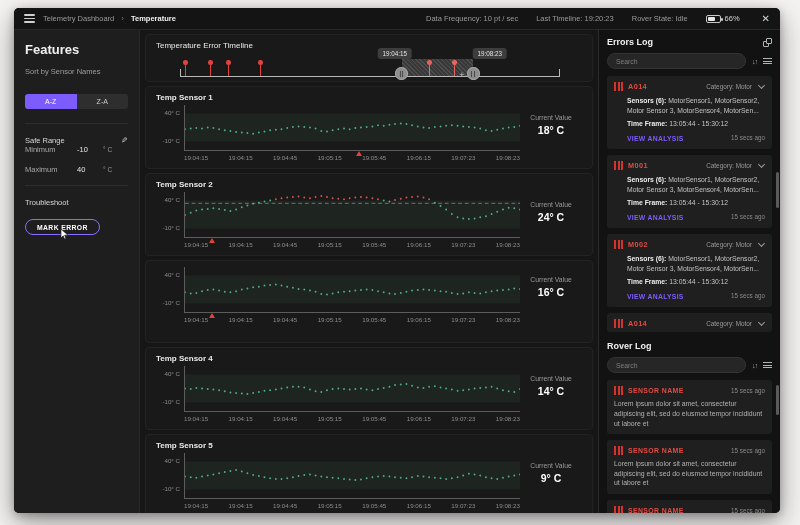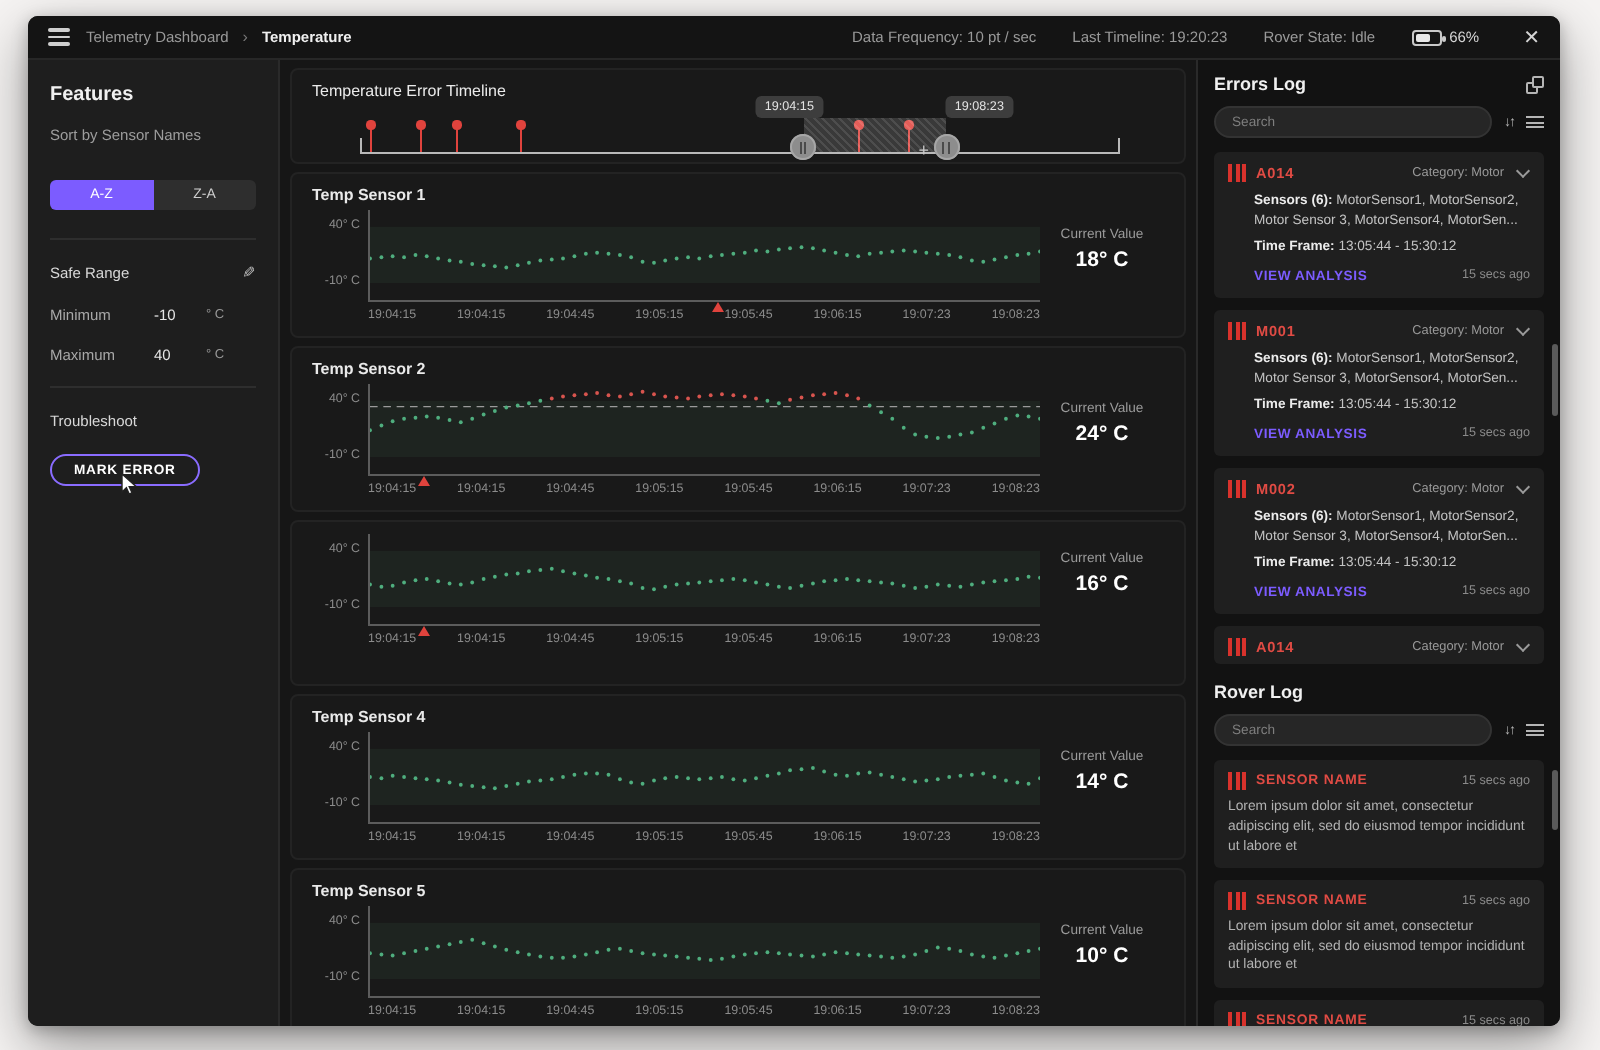--- a/index.html
+++ b/index.html
@@ -23,31 +23,31 @@
   .battery { position:relative; width:15px; height:8px; border:1px solid #c9c9c9; border-radius:2px; display:inline-block; }
   .battery .fill { position:absolute; left:1px; top:1px; bottom:1px; width:60%; background:#e8e8e8; border-radius:1px; }
   .battery .nub { position:absolute; right:-3px; top:2px; width:2px; height:3px; background:#c9c9c9; border-radius:1px; }
   .batt-wrap { display:flex; align-items:center; gap:4px; color:#d5d5d5; }
   .close-x { color:#d5d5d5; font-size:10px; cursor:pointer; margin-left:4px; }
 
   .body-row { flex:1; display:flex; min-height:0; }
 
   
   .sidebar { flex:0 0 126px; background:#1e1e1e; border-right:1px solid #2a2a2a; padding:12px 11px; font-size:7.5px; }
-  .sb-title { color:#f0f0f0; font-weight:bold; font-size:10px; margin-bottom:10px; }
+  .sb-title { color:#f0f0f0; font-weight:bold; font-size:13px; margin-bottom:10px; }
   .sb-label { color:#9d9d9d; margin-bottom:18px; }
   .toggle-group { display:flex; border-radius:3px; overflow:hidden; margin-bottom:14px; }
   .toggle-btn { flex:1; text-align:center; padding:4px 0; font-size:7px; color:#cfcfcf; background:#2e2e2e; cursor:pointer; }
   .toggle-btn.active { background:#7c5cff; color:#fff; }
   .sb-divider { border-top:1px solid #2e2e2e; margin:10px 0 12px; }
   .sb-row { display:flex; align-items:center; margin-bottom:11px; }
   .sb-row .lbl { color:#a8a8a8; width:52px; }
   .sb-row .val { color:#e6e6e6; width:26px; }
   .sb-row .unit { color:#9a9a9a; font-size:6.5px; }
-  .safe-head { display:flex; align-items:center; justify-content:space-between; margin-bottom:12px; }
+  .safe-head { display:flex; align-items:center; justify-content:space-between; }
   .safe-head .t { color:#d8d8d8; }
   .pencil { color:#bdbdbd; font-size:8px; cursor:pointer; transform:scaleX(-1); display:inline-block; }
   .mark-btn { position:relative; display:inline-block; border:1px solid #8a6cff; border-radius:9px;
     padding:3.5px 11px; color:#fff; font-size:6.8px; font-weight:bold; letter-spacing:.4px;
     background:transparent; cursor:pointer; margin-top:2px; }
   .cursor-ico { position:absolute; left:46%; bottom:-6px; }
 
   
   .main { flex:1; background:#161616; min-width:0; display:flex; flex-direction:column; overflow:hidden; }
   .tl-card, .sensor-card { background:#191919; border:1px solid #232323; border-radius:4px; margin:4px 5px 0; }
@@ -637,21 +637,21 @@
                   <circle cx="322.2" cy="25.3" r="1" fill="#4fae7e"></circle>
                   <circle cx="328.1" cy="25.9" r="1" fill="#4fae7e"></circle>
                   <circle cx="334.1" cy="24.8" r="1" fill="#4fae7e"></circle>
                   <circle cx="340.1" cy="23.6" r="1" fill="#4fae7e"></circle>
                   <circle cx="346.0" cy="22.5" r="1" fill="#4fae7e"></circle>
                   <circle cx="352.0" cy="21.4" r="1" fill="#4fae7e"></circle>
                 </svg>
               </div>
       <div class="sc-current">
         <div class="cvl">Current Value</div>
-        <div class="cv">10° C</div>
+        <div class="cv">9° C</div>
       </div>
     </div>
     <div class="sc-xlabels">
               <span>19:04:15</span>
               <span>19:04:15</span>
               <span>19:04:45</span>
               <span>19:05:15</span>
               <span>19:05:45</span>
               <span>19:06:15</span>
               <span>19:07:23</span>

